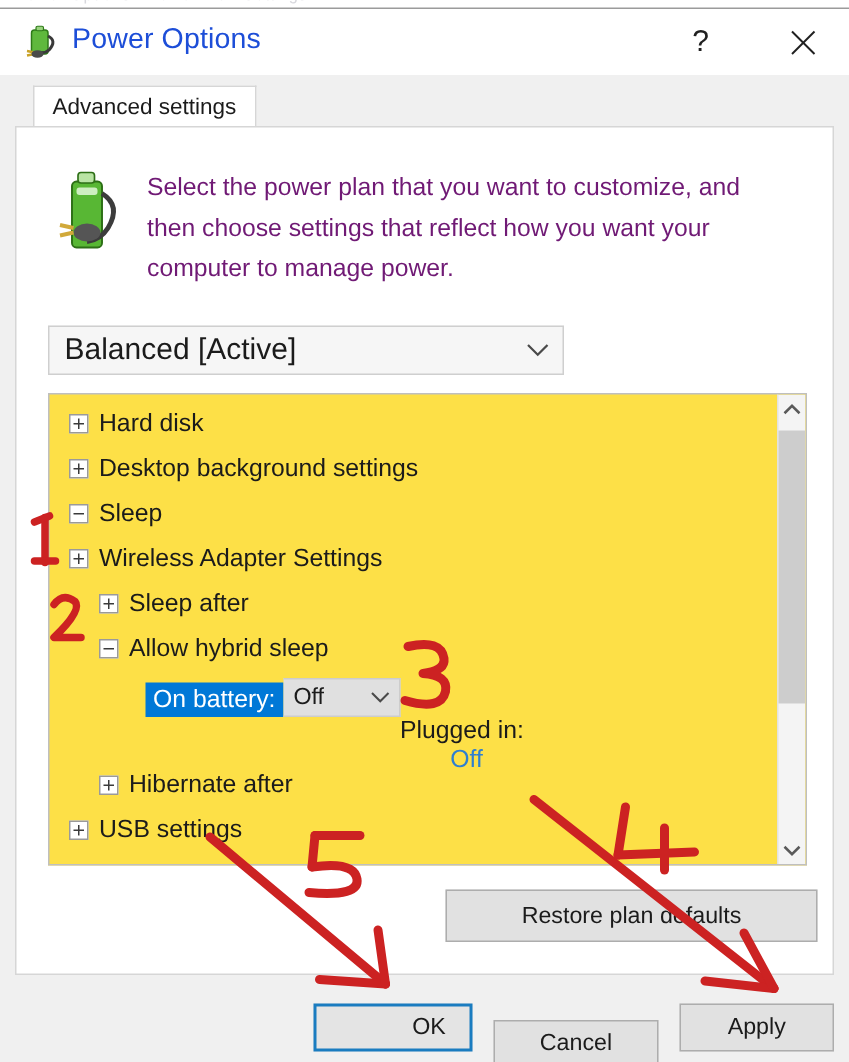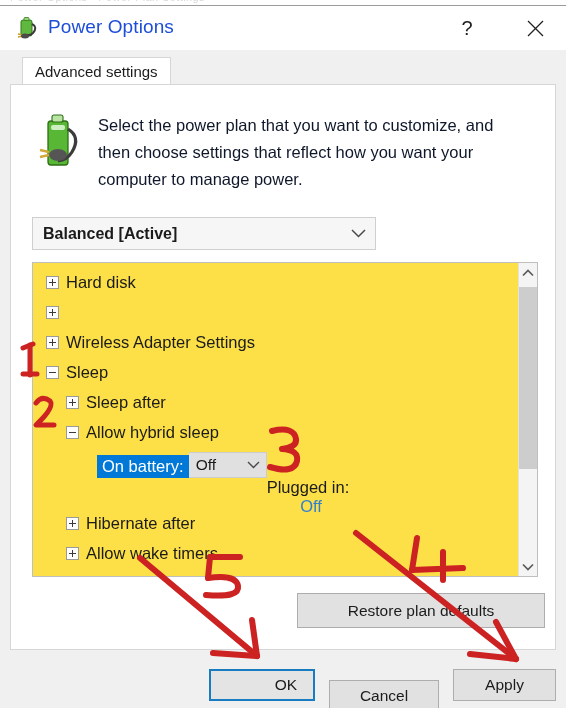--- a/index.html
+++ b/index.html
@@ -73,32 +73,32 @@
     background:#ffffff;border:1px solid #d6d6d6;
     box-sizing:border-box;
   }
 
   
   .desc-icon{
     position:absolute;left:27px;top:27px;width:46px;height:60px;
   }
   .desc-text{
     position:absolute;left:87px;top:27px;width:430px;
-    font-size:16.5px;line-height:27px;color:#0f172a;
+    font-size:16.5px;line-height:27px;color:#701a75;
   }
 
   
   .plan-select{
     position:absolute;left:21px;top:132px;width:344px;height:33px;
     background:#f6f6f6;border:1px solid #cfcfcf;
     box-sizing:border-box;
     display:flex;align-items:center;
   }
   .plan-select .val{
-    font-size:16px;color:#1b1b1b;padding-left:10px;flex:1;font-weight:bold;
+    font-size:20px;color:#1b1b1b;padding-left:10px;flex:1;
   }
   .plan-select .chev{
     width:34px;display:flex;align-items:center;justify-content:center;
     color:#4a4a4a;
   }
 
   
   .list{
     position:absolute;left:21px;top:177px;width:506px;height:315px;
     border:1px solid #bfbfbf;background:#fde047;
@@ -245,30 +245,31 @@
     <div class="list">
       <div class="list-inner">
 
         <div class="row lvl0">
           <span class="exp plus"></span>
           <span>Hard disk</span>
         </div>
 
         <div class="row lvl0">
           <span class="exp plus"></span>
-        </div>
-
-        <div class="row lvl0">
-          <span class="exp plus"></span>
-          <span>Wireless Adapter Settings</span>
+          <span>Desktop background settings</span>
         </div>
 
         <div class="row lvl0">
           <span class="exp"></span>
           <span>Sleep</span>
+        </div>
+
+        <div class="row lvl0">
+          <span class="exp plus"></span>
+          <span>Wireless Adapter Settings</span>
         </div>
 
         <div class="row lvl1">
           <span class="exp plus"></span>
           <span>Sleep after</span>
         </div>
 
         <div class="row lvl1">
           <span class="exp"></span>
           <span>Allow hybrid sleep</span>
@@ -289,24 +290,20 @@
         <div class="vrow2">
           <span class="lbl">Plugged in:</span>
           <span class="lnk">Off</span>
         </div>
 
         <div class="row lvl1">
           <span class="exp plus"></span>
           <span>Hibernate after</span>
         </div>
 
-        <div class="row lvl1">
-          <span class="exp plus"></span>
-          <span>Allow wake timers</span>
-        </div>
 
         <div class="row lvl0">
           <span class="exp plus"></span>
           <span>USB settings</span>
         </div>
 
       </div>
 
       <div class="sb">
         <div class="sb-arrow">

